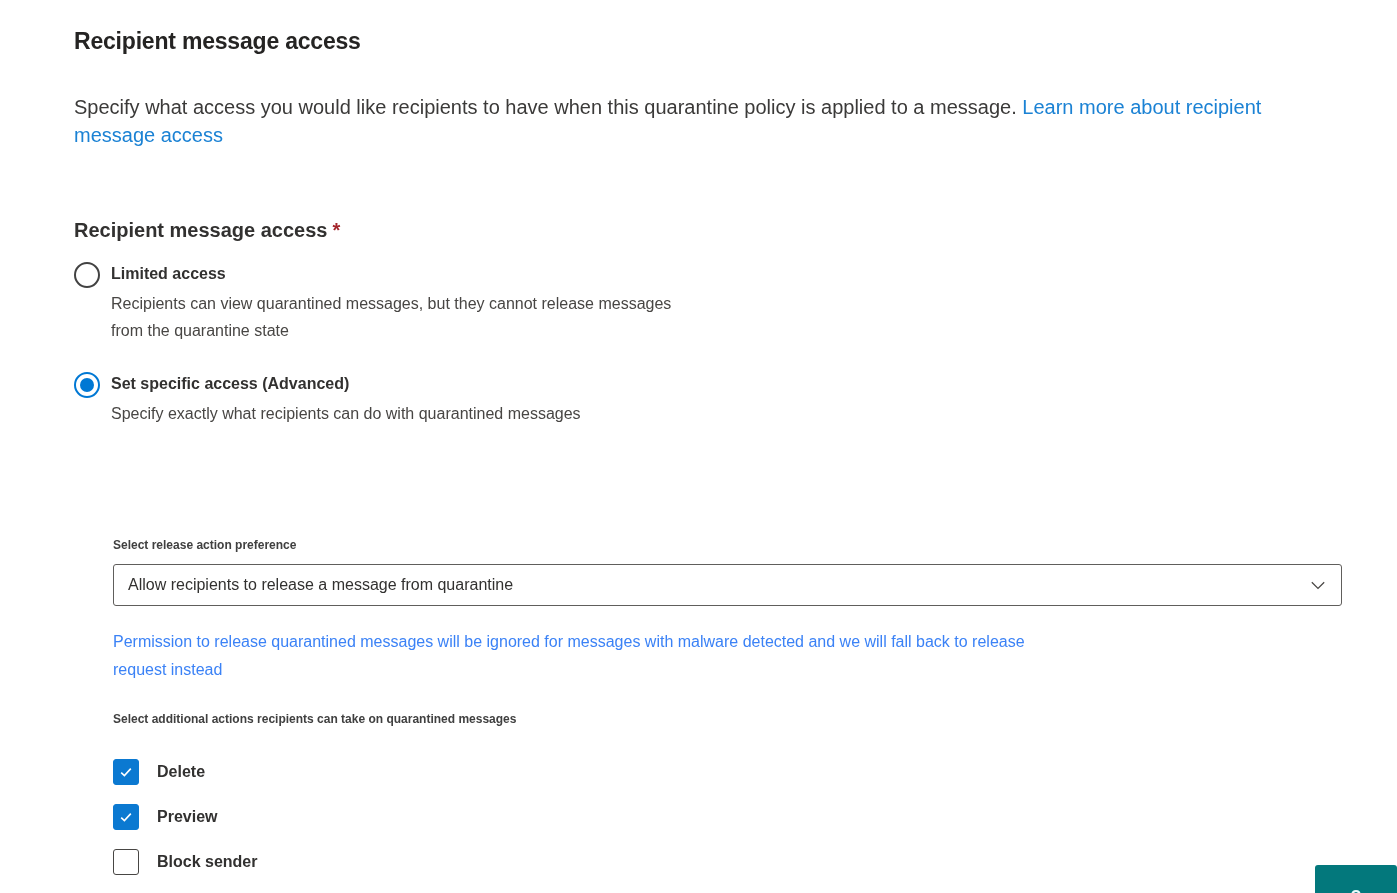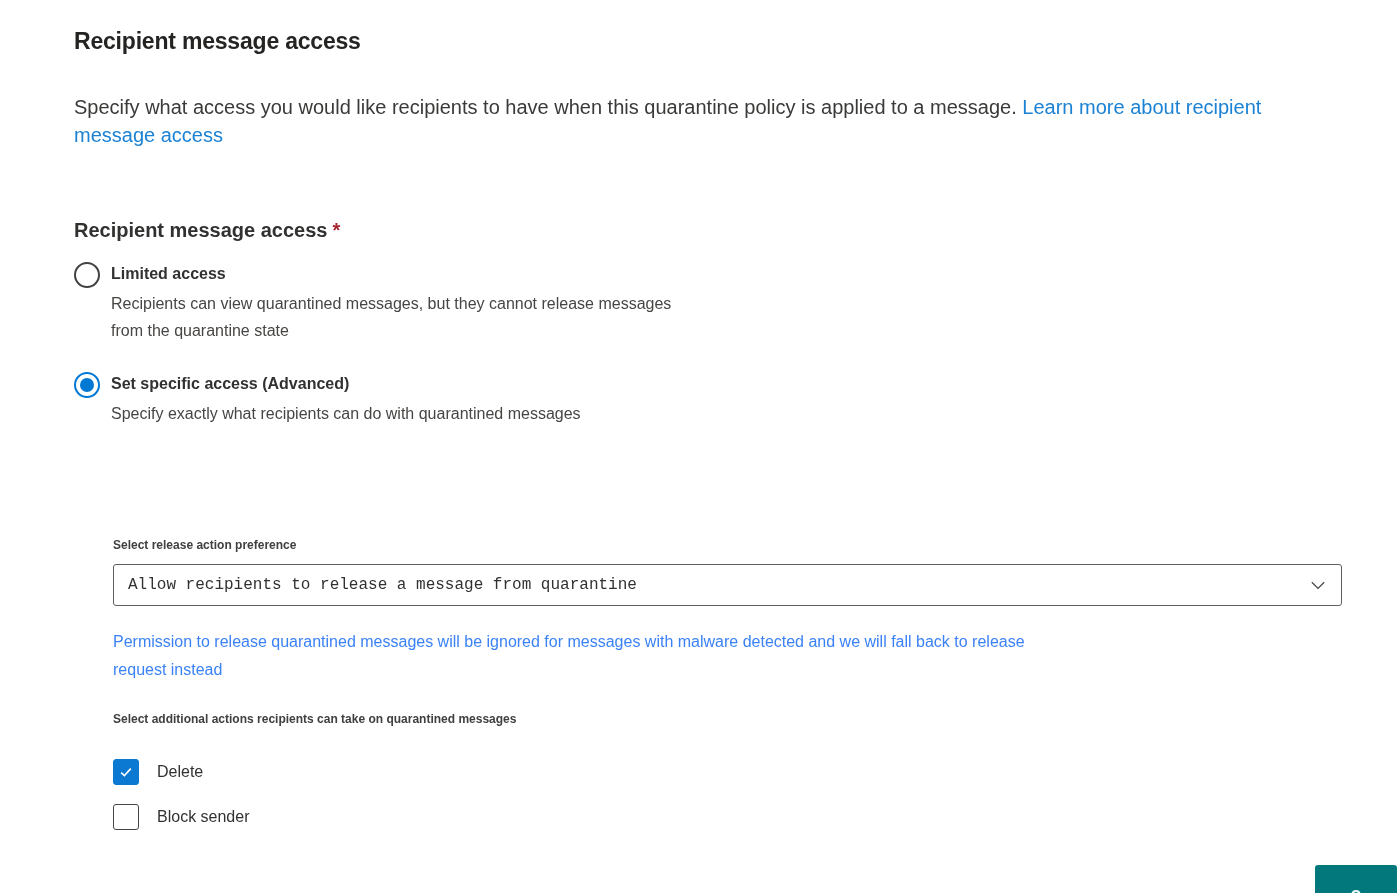--- a/index.html
+++ b/index.html
@@ -100,40 +100,39 @@
     box-sizing: border-box;
     width: 1229px;
     height: 42px;
     border: 1px solid #605e5c;
     border-radius: 3px;
     background: #fff;
     display: flex;
     align-items: center;
     padding: 0 14px;
     cursor: pointer;
-    font-family: Liberation Mono, monospace;
   }
   .dropdown-value {
     flex: 1 1 auto;
     font-size: 16px;
     color: #323130;
     white-space: nowrap;
     overflow: hidden;
   }
   .chevron { flex: 0 0 auto; display: flex; align-items: center; }
   .note {
     margin-top: 22px;
     width: 1229px;
     font-size: 16px;
     line-height: 28px;
     color: #3b82f6;
     white-space: pre-line;
   }
   .sub-label-2 { margin-top: 24px; }
-  .checkbox-list { margin-top: 29px; }
+  .checkbox-list { margin-top: 29px; font-weight: bold; }
   .checkbox-row {
     display: flex;
     align-items: center;
     gap: 18px;
     margin-bottom: 19px;
     cursor: pointer;
   }
   .checkbox {
     flex: 0 0 auto;
     box-sizing: border-box;
@@ -236,20 +235,28 @@
 
       <div class="checkbox-row">
         <span class="checkbox checked">
           <svg width="16" height="16" viewBox="0 0 16 16" fill="none">
             <path d="M3.2 8.6 L6.4 11.6 L12.8 4.6" stroke="#ffffff" stroke-width="1.6" fill="none"></path>
           </svg>
         </span>
         <span class="checkbox-label">Delete</span>
       </div>
 
+      <div class="checkbox-row">
+        <span class="checkbox checked">
+          <svg width="16" height="16" viewBox="0 0 16 16" fill="none">
+            <path d="M3.2 8.6 L6.4 11.6 L12.8 4.6" stroke="#ffffff" stroke-width="1.6" fill="none"></path>
+          </svg>
+        </span>
+        <span class="checkbox-label">Preview</span>
+      </div>
 
       <div class="checkbox-row">
         <span class="checkbox"></span>
         <span class="checkbox-label">Block sender</span>
       </div>
 
     </div>
 
   </div>
 

